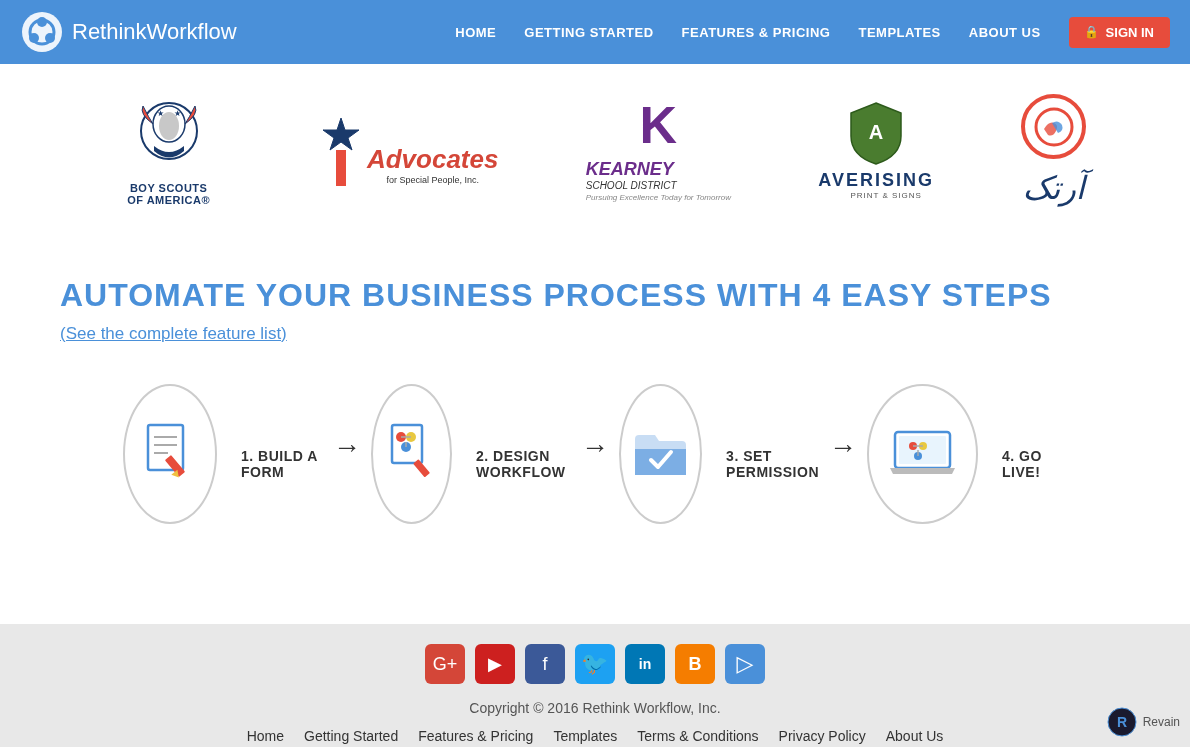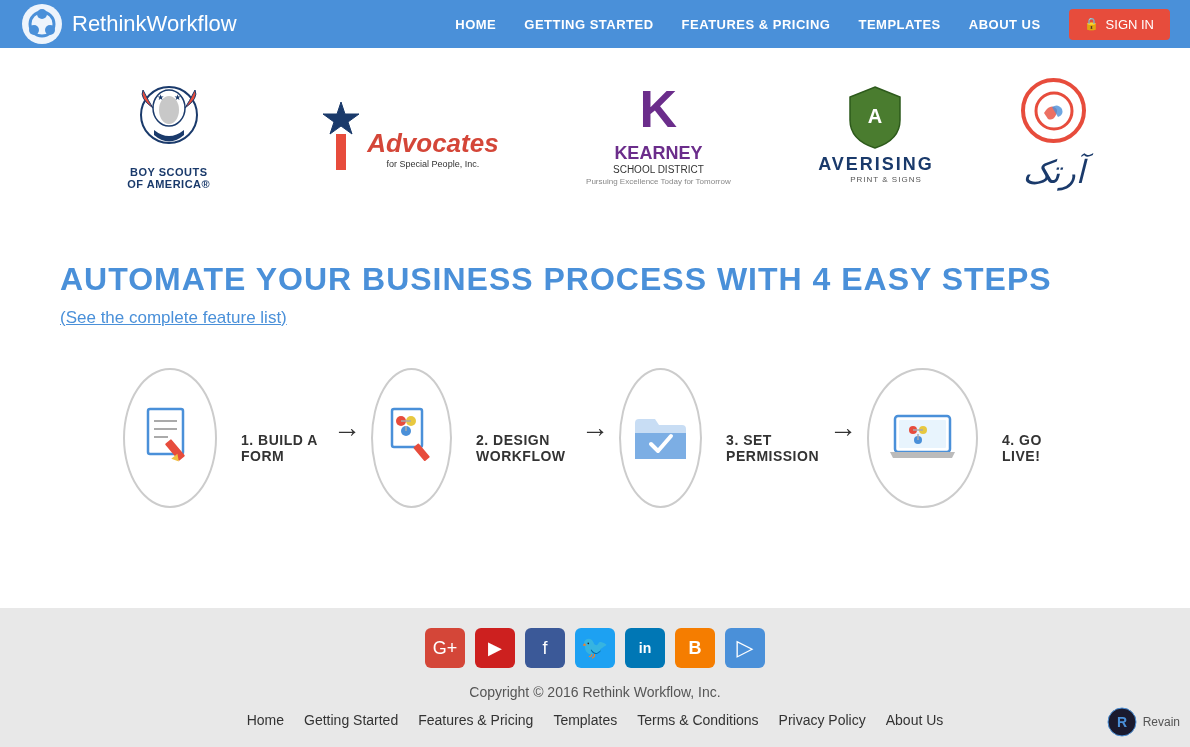--- a/index.html
+++ b/index.html
@@ -1,21 +1,21 @@
 <!DOCTYPE html>
 <html><head>
   <meta charset="utf-8">
   <style>
     * { margin: 0; padding: 0; box-sizing: border-box; }
     body { font-family: Arial, sans-serif; width: 1190px; background: #fff; }
 
     
     header {
       background: #4a90d9;
-      height: 48px;
+      height: 64px;
       display: flex;
       align-items: center;
       padding: 0 20px;
       justify-content: space-between;
     }
     .logo-area {
       display: flex;
       align-items: center;
       gap: 8px;
     }
@@ -42,21 +42,21 @@
       letter-spacing: 0.5px;
       cursor: pointer;
     }
     .sign-in-btn {
       background: #e74c3c;
       color: #fff;
       border: none;
       padding: 8px 16px;
       border-radius: 4px;
       font-size: 13px;
-      font-weight: normal;
+      font-weight: bold;
       cursor: pointer;
       display: flex;
       align-items: center;
       gap: 6px;
     }
     .sign-in-btn::before {
       content: "🔒";
       font-size: 12px;
     }
 
@@ -96,21 +96,21 @@
       display: flex;
       align-items: center;
       gap: 8px;
     }
     .kearney-k {
       font-size: 52px;
       color: #6b2d8b;
       font-weight: bold;
       line-height: 1;
     }
-    .kearney-text-block { text-align: center; }
+    .kearney-text-block { text-align: left; font-style: italic; }
     .kearney-top { font-size: 18px; font-weight: bold; color: #6b2d8b; }
     .kearney-bottom { font-size: 10px; color: #333; }
     
     .averising-logo { text-align: center; }
     .averising-shield {
       width: 55px;
       height: 65px;
       margin: 0 auto 4px;
     }
     .averising-name { font-size: 18px; font-weight: bold; color: #1a3a6b; letter-spacing: 2px; }

